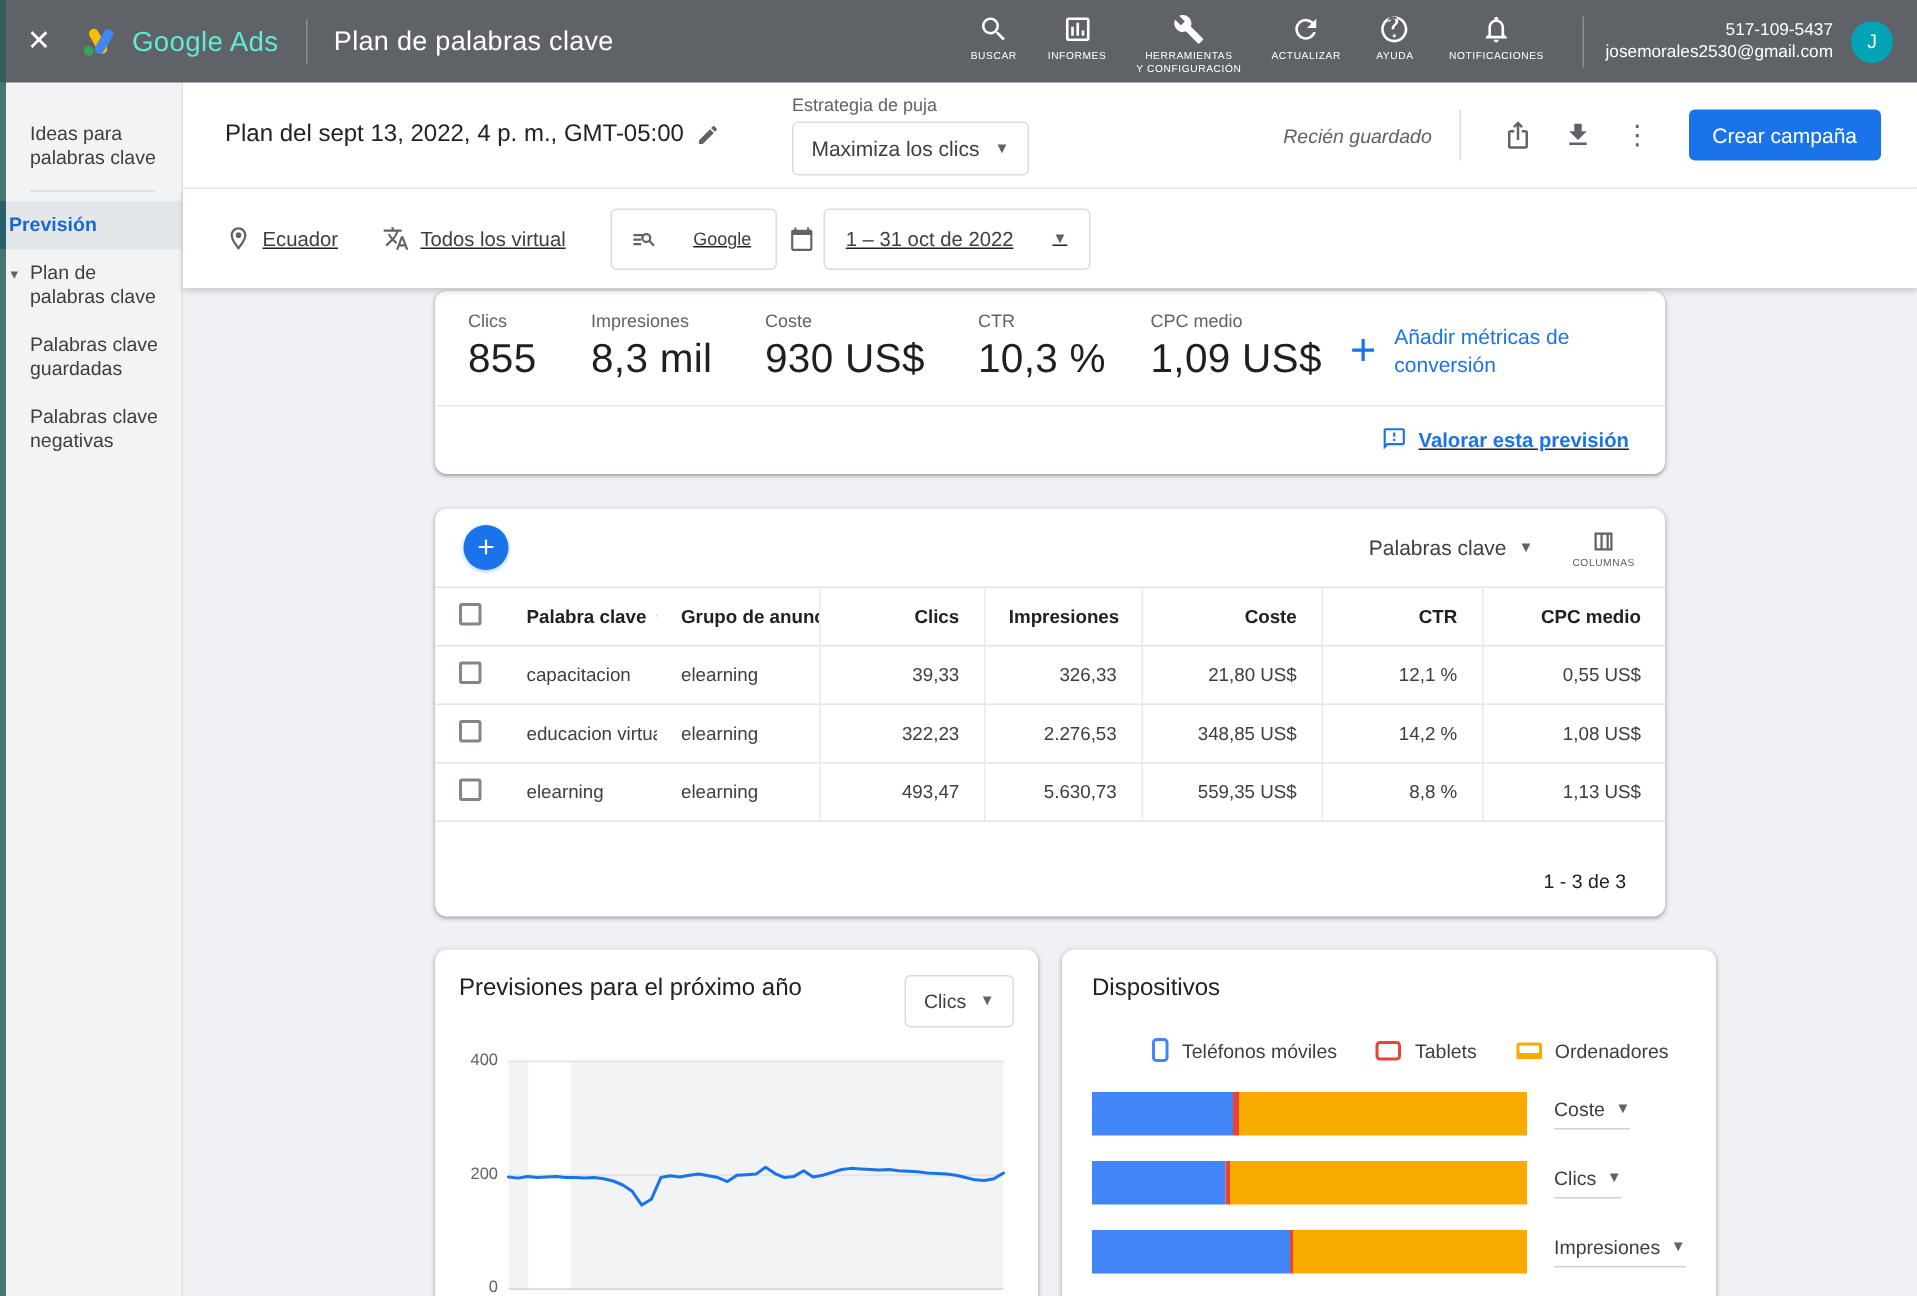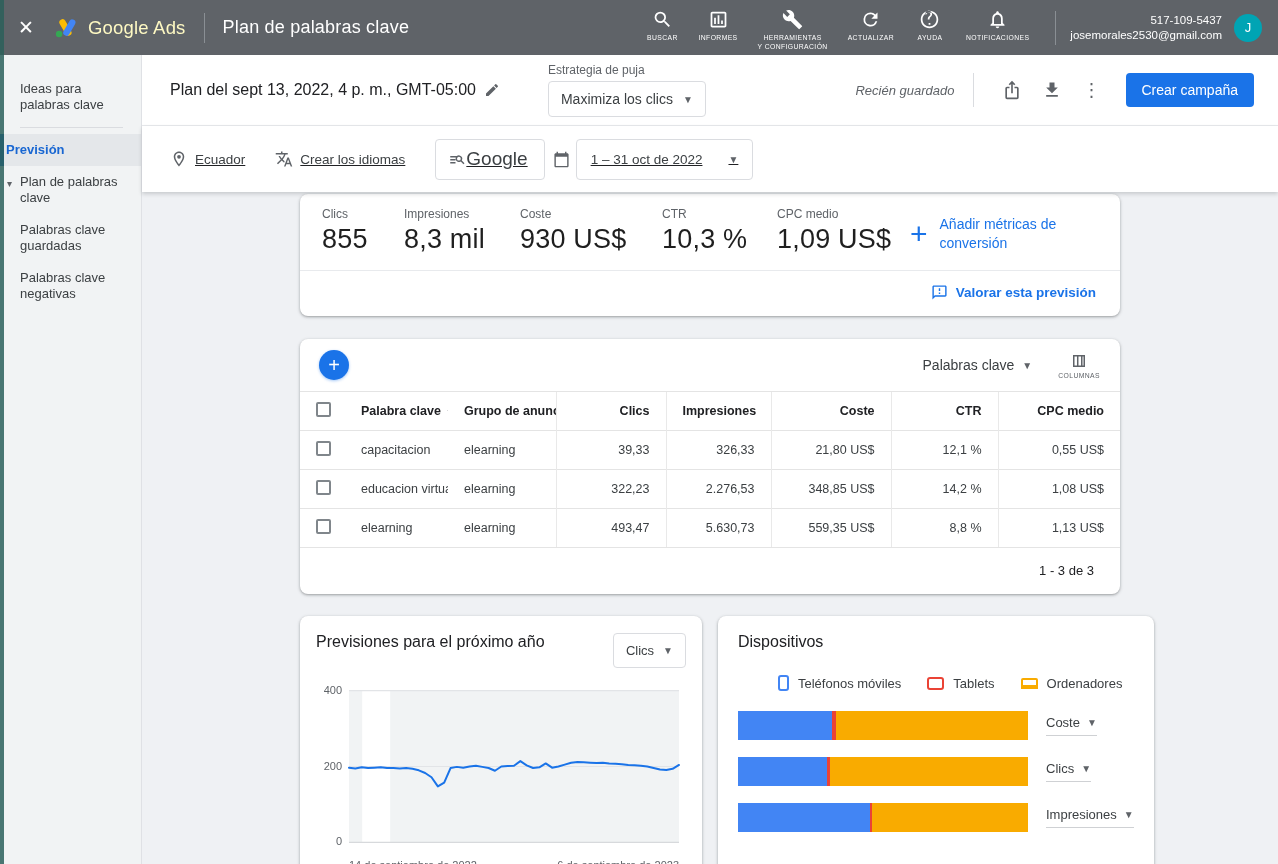--- a/index.html
+++ b/index.html
@@ -3,35 +3,35 @@
 <meta charset="utf-8">
 <style>
   * { margin:0; padding:0; box-sizing:border-box; }
   html,body { width:1278px; height:864px; overflow:hidden; }
   body { font-family:"Liberation Sans","DejaVu Sans",sans-serif; background:#eff1f4; position:relative; color:#202124; }
 
   
   .topbar { height:55px; background:#5f6368; display:flex; align-items:center; padding:0 16px 0 18px; position:relative; z-index:20; }
   .close-x { color:#fff; font-size:19px; cursor:pointer; margin-right:18px; line-height:1; }
   .brand { display:flex; align-items:center; }
-  .brand-name { color:#fef9c3; font-size:18.5px; letter-spacing:.2px; margin-left:9px; }
+  .brand-name { color:#5eead4; font-size:18.5px; letter-spacing:.2px; margin-left:9px; }
   .tb-sep { width:1px; height:30px; background:#8a8f94; margin:0 18px; }
   .page-title { color:#fff; font-size:18px; letter-spacing:.2px; }
   .tb-nav { display:flex; margin-left:auto; align-items:flex-start; }
   .tb-nav-item { display:flex; flex-direction:column; align-items:center; padding:6px 10px 2px; cursor:pointer; min-width:52px; }
   .tb-nav-item svg { width:21px; height:21px; fill:#fff; }
   .tb-nav-label { color:#fff; font-size:6.8px; letter-spacing:.4px; margin-top:4px; text-align:center; line-height:8px; white-space:nowrap; }
   .account { display:flex; align-items:center; margin-left:6px; }
   .acct-sep { width:1px; height:34px; background:#8a8f94; margin:0 14px 0 10px; }
   .acct-text { text-align:right; color:#fff; font-size:11.5px; line-height:15px; }
   .avatar { width:28px; height:28px; border-radius:50%; background:#00a4b4; color:#fff; font-size:13px; display:flex; align-items:center; justify-content:center; margin-left:12px; cursor:pointer; }
 
   
   .main { display:flex; height:809px; }
-  .sidebar { width:142px; background:#f1f3f4; border-right:1px solid #dfe1e5; padding-top:18px; flex:none; position:relative; }
+  .sidebar { width:122px; background:#f1f3f4; border-right:1px solid #dfe1e5; padding-top:18px; flex:none; position:relative; }
   .edge-artifact { position:absolute; left:0; top:0; width:4px; height:864px; background:#2c5f5a; z-index:30; opacity:.85; }
   .sb-item { font-size:13px; line-height:16px; color:#3c4043; padding:8px 10px 8px 20px; cursor:pointer; position:relative; }
   .sb-item.active { background:#e4e7ea; color:#1967d2; font-weight:bold; border-left:4px solid #1967d2; padding-left:2px; }
   .sb-divider { height:1px; background:#dadce0; margin:6px 18px 6px 20px; }
   .sb-caret { position:absolute; left:7px; top:10px; font-size:10px; color:#5f6368; }
   .sb-item.has-caret { padding-left:20px; }
 
   .content { flex:1; display:flex; flex-direction:column; min-width:0; }
 
   
@@ -49,41 +49,41 @@
   .ph-vsep { width:1px; height:34px; background:#dadce0; margin:0 18px; }
   .icon-btn { width:40px; height:40px; display:flex; align-items:center; justify-content:center; cursor:pointer; border-radius:50%; }
   .icon-btn svg { width:20px; height:20px; fill:#5f6368; }
   .more-dots { font-size:18px; color:#5f6368; letter-spacing:0; }
   .primary-btn { background:#1a73e8; color:#fff; border:none; border-radius:4px; font-size:14px; padding:9px 16px; margin-left:14px; cursor:pointer; font-family:inherit; }
 
   
   .filter-bar { height:66px; background:#fff; display:flex; align-items:center; padding:0 28px; box-shadow:0 2px 4px rgba(60,64,67,.22); position:relative; z-index:10;text-decoration:underline; }
   .chip { display:flex; align-items:center; gap:7px; font-size:13.5px; color:#3c4043; cursor:pointer; margin-right:30px; }
   .chip svg { width:18px; height:18px; fill:#5f6368; }
-  .net-box { border:1px solid #dadce0; border-radius:4px; height:41px; display:flex; align-items:center; gap:0; padding:0 16px 0 12px; font-size:19px; color:#3c4043; cursor:pointer; margin-right:6px; }
+  .net-box { border:1px solid #dadce0; border-radius:4px; height:41px; display:flex; align-items:center; gap:24px; padding:0 16px 0 12px; font-size:12px; color:#3c4043; cursor:pointer; margin-right:6px; }
   .net-box svg { width:18px; height:18px; fill:#5f6368; }
   .cal-icon { display:flex; margin:0 6px 0 2px; }
   .cal-icon svg { width:17px; height:17px; fill:#5f6368; }
   .date-box { border:1px solid #dadce0; border-radius:4px; height:41px; display:flex; align-items:center; padding:0 14px; font-size:13.5px; color:#3c4043; cursor:pointer; gap:26px; }
 
   
   .scroll-area { flex:1; overflow:hidden; }
   .cards-col { width:820px; margin:2px auto 0; }
   .card { background:#fff; border-radius:8px; box-shadow:0 1px 2px rgba(60,64,67,.3),0 1px 3px 1px rgba(60,64,67,.15); }
 
   
   .metrics-row { display:flex; padding:13px 0 15px 22px; align-items:flex-start; }
   .metric { display:flex; flex-direction:column; }
   .metric .m-label { font-size:12px; color:#5f6368; margin-bottom:3px; }
   .metric .m-value { font-size:27px; color:#1f1f1f; letter-spacing:.2px; }
   .add-conv { display:flex; align-items:center; gap:12px; cursor:pointer; margin-top:8px; }
   .add-conv .plus { color:#1a73e8; font-size:30px; font-weight:300; line-height:26px; }
   .add-conv .add-text { color:#1a73e8; font-size:14px; line-height:19px; width:150px; }
   .metrics-divider { height:1px; background:#e8eaed; }
-  .feedback-row { display:flex; justify-content:flex-end; align-items:center; gap:8px; padding:13px 24px 15px; cursor:pointer; }
+  .feedback-row { display:flex; justify-content:flex-end; align-items:flex-end; gap:8px; padding:13px 24px 15px; cursor:pointer;text-decoration:underline; }
   .feedback-row svg { width:17px; height:17px; fill:#1a73e8; }
   .feedback-row span { color:#1a73e8; font-size:13.5px; font-weight:bold; }
 
   
   .keywords-card { margin-top:23px; }
   .kw-toolbar { display:flex; align-items:center; padding:11px 20px 11px 5px; }
   .fab-add { width:30px; height:30px; border-radius:50%; background:#1a73e8; color:#fff; font-size:20px; display:flex; align-items:center; justify-content:center; margin-left:14px; cursor:pointer; box-shadow:0 1px 3px rgba(26,115,232,.4); }
   .kw-toolbar-right { margin-left:auto; display:flex; align-items:center; gap:26px; }
   .view-selector { font-size:14px; color:#3c4043; display:flex; align-items:center; gap:8px; cursor:pointer; }
   .columns-btn { display:flex; flex-direction:column; align-items:center; cursor:pointer; }
@@ -93,21 +93,21 @@
   .kw-table th, .kw-table td { font-size:12.5px; padding:10px 16px; border-top:1px solid #e4e4e4; overflow:hidden; white-space:nowrap; }
   .kw-table th { color:#202124; font-weight:bold; text-align:left; }
   .kw-table .num { text-align:right; }
   .kw-table td { color:#3c4043; }
   .kw-table th.vline, .kw-table td.vline { border-left:1px solid #e9e9e9; }
   .cb { width:15px; height:15px; border:2px solid #80868b; border-radius:2px; display:inline-block; cursor:pointer; }
   .col-cb { width:45px; } .col-kw { width:103px; } .col-grp { width:108px; }
   .col-clics { width:110px; } .col-imp { width:105px; } .col-coste { width:120px; }
   .col-ctr { width:107px; } .col-cpc { width:122px; }
   .sort-arrow { color:#5f6368; font-size:11px; margin-left:5px; }
-  .kw-pagination { border-top:1px solid #e4e4e4; text-align:right; font-size:13px; color:#202124; padding:15px 26px 16px; }
+  .kw-pagination { border-top:1px solid #e4e4e4; text-align:right; font-size:13px; color:#202124; padding:32px 26px 16px; }
 
   
   .bottom-row { display:flex; gap:16px; margin-top:22px; }
   .chart-card { width:402px; height:300px; padding:17px 16px; flex:none; }
   .chart-head { display:flex; align-items:flex-start; }
   .card-title { font-size:16px; color:#202124; }
   .mini-select { border:1px solid #dadce0; border-radius:4px; padding:9px 12px; font-size:13px; color:#3c4043; display:flex; gap:9px; align-items:center; margin-left:auto; cursor:pointer; }
   .plot-zone { position:relative; margin-top:16px; height:170px; }
   .ytick { position:absolute; font-size:11px; color:#5f6368; width:26px; text-align:right; }
   .plot { position:absolute; left:33px; top:6px; width:330px; height:153px; background:#f1f3f4; }
@@ -252,21 +252,21 @@
       <div class="chip">
         <svg viewBox="0 0 24 24">
             <path d="M12 2C8.13 2 5 5.13 5 9c0 5.25 7 13 7 13s7-7.75 7-13c0-3.87-3.13-7-7-7zm0 16.88C10.32 16.67 7 12.42 7 9c0-2.76 2.24-5 5-5s5 2.24 5 5c0 3.42-3.32 7.67-5 9.88zM12 6.5A2.5 2.5 0 1 0 12 11.5 2.5 2.5 0 1 0 12 6.5z"></path>
           </svg>
         <span>Ecuador</span>
       </div>
       <div class="chip">
         <svg viewBox="0 0 24 24">
             <path d="M12.87 15.07l-2.54-2.51.03-.03c1.74-1.94 2.98-4.17 3.71-6.53H17V4h-7V2H8v2H1v1.99h11.17C11.5 7.92 10.44 9.75 9 11.35 8.07 10.32 7.3 9.19 6.69 8h-2c.73 1.63 1.73 3.17 2.98 4.56l-5.09 5.02L4 19l5-5 3.11 3.11.76-2.04zM18.5 10h-2L12 22h2l1.12-3h4.75L21 22h2l-4.5-12zm-2.62 7l1.62-4.33L19.12 17h-3.24z"></path>
           </svg>
-        <span>Crear los idiomas</span>
+        <span>Todos los virtual</span>
       </div>
       <div class="net-box">
         <svg viewBox="0 0 24 24">
             <path d="M3 7h10v2H3V7zm0 4h7v2H3v-2zm0 4h7v2H3v-2zm17.59 3L17 14.41A4.5 4.5 0 1 1 18.41 13L22 16.59 20.59 18zM17 10.5a2.5 2.5 0 1 0-5 0 2.5 2.5 0 0 0 5 0z" transform="translate(0 1)"></path>
           </svg>
         <span>Google</span>
       </div>
       <span class="cal-icon">
         <svg viewBox="0 0 24 24">
             <path d="M20 3h-1V1h-2v2H7V1H5v2H4c-1.1 0-2 .9-2 2v16c0 1.1.9 2 2 2h16c1.1 0 2-.9 2-2V5c0-1.1-.9-2-2-2zm0 18H4V8h16v13z"></path>

